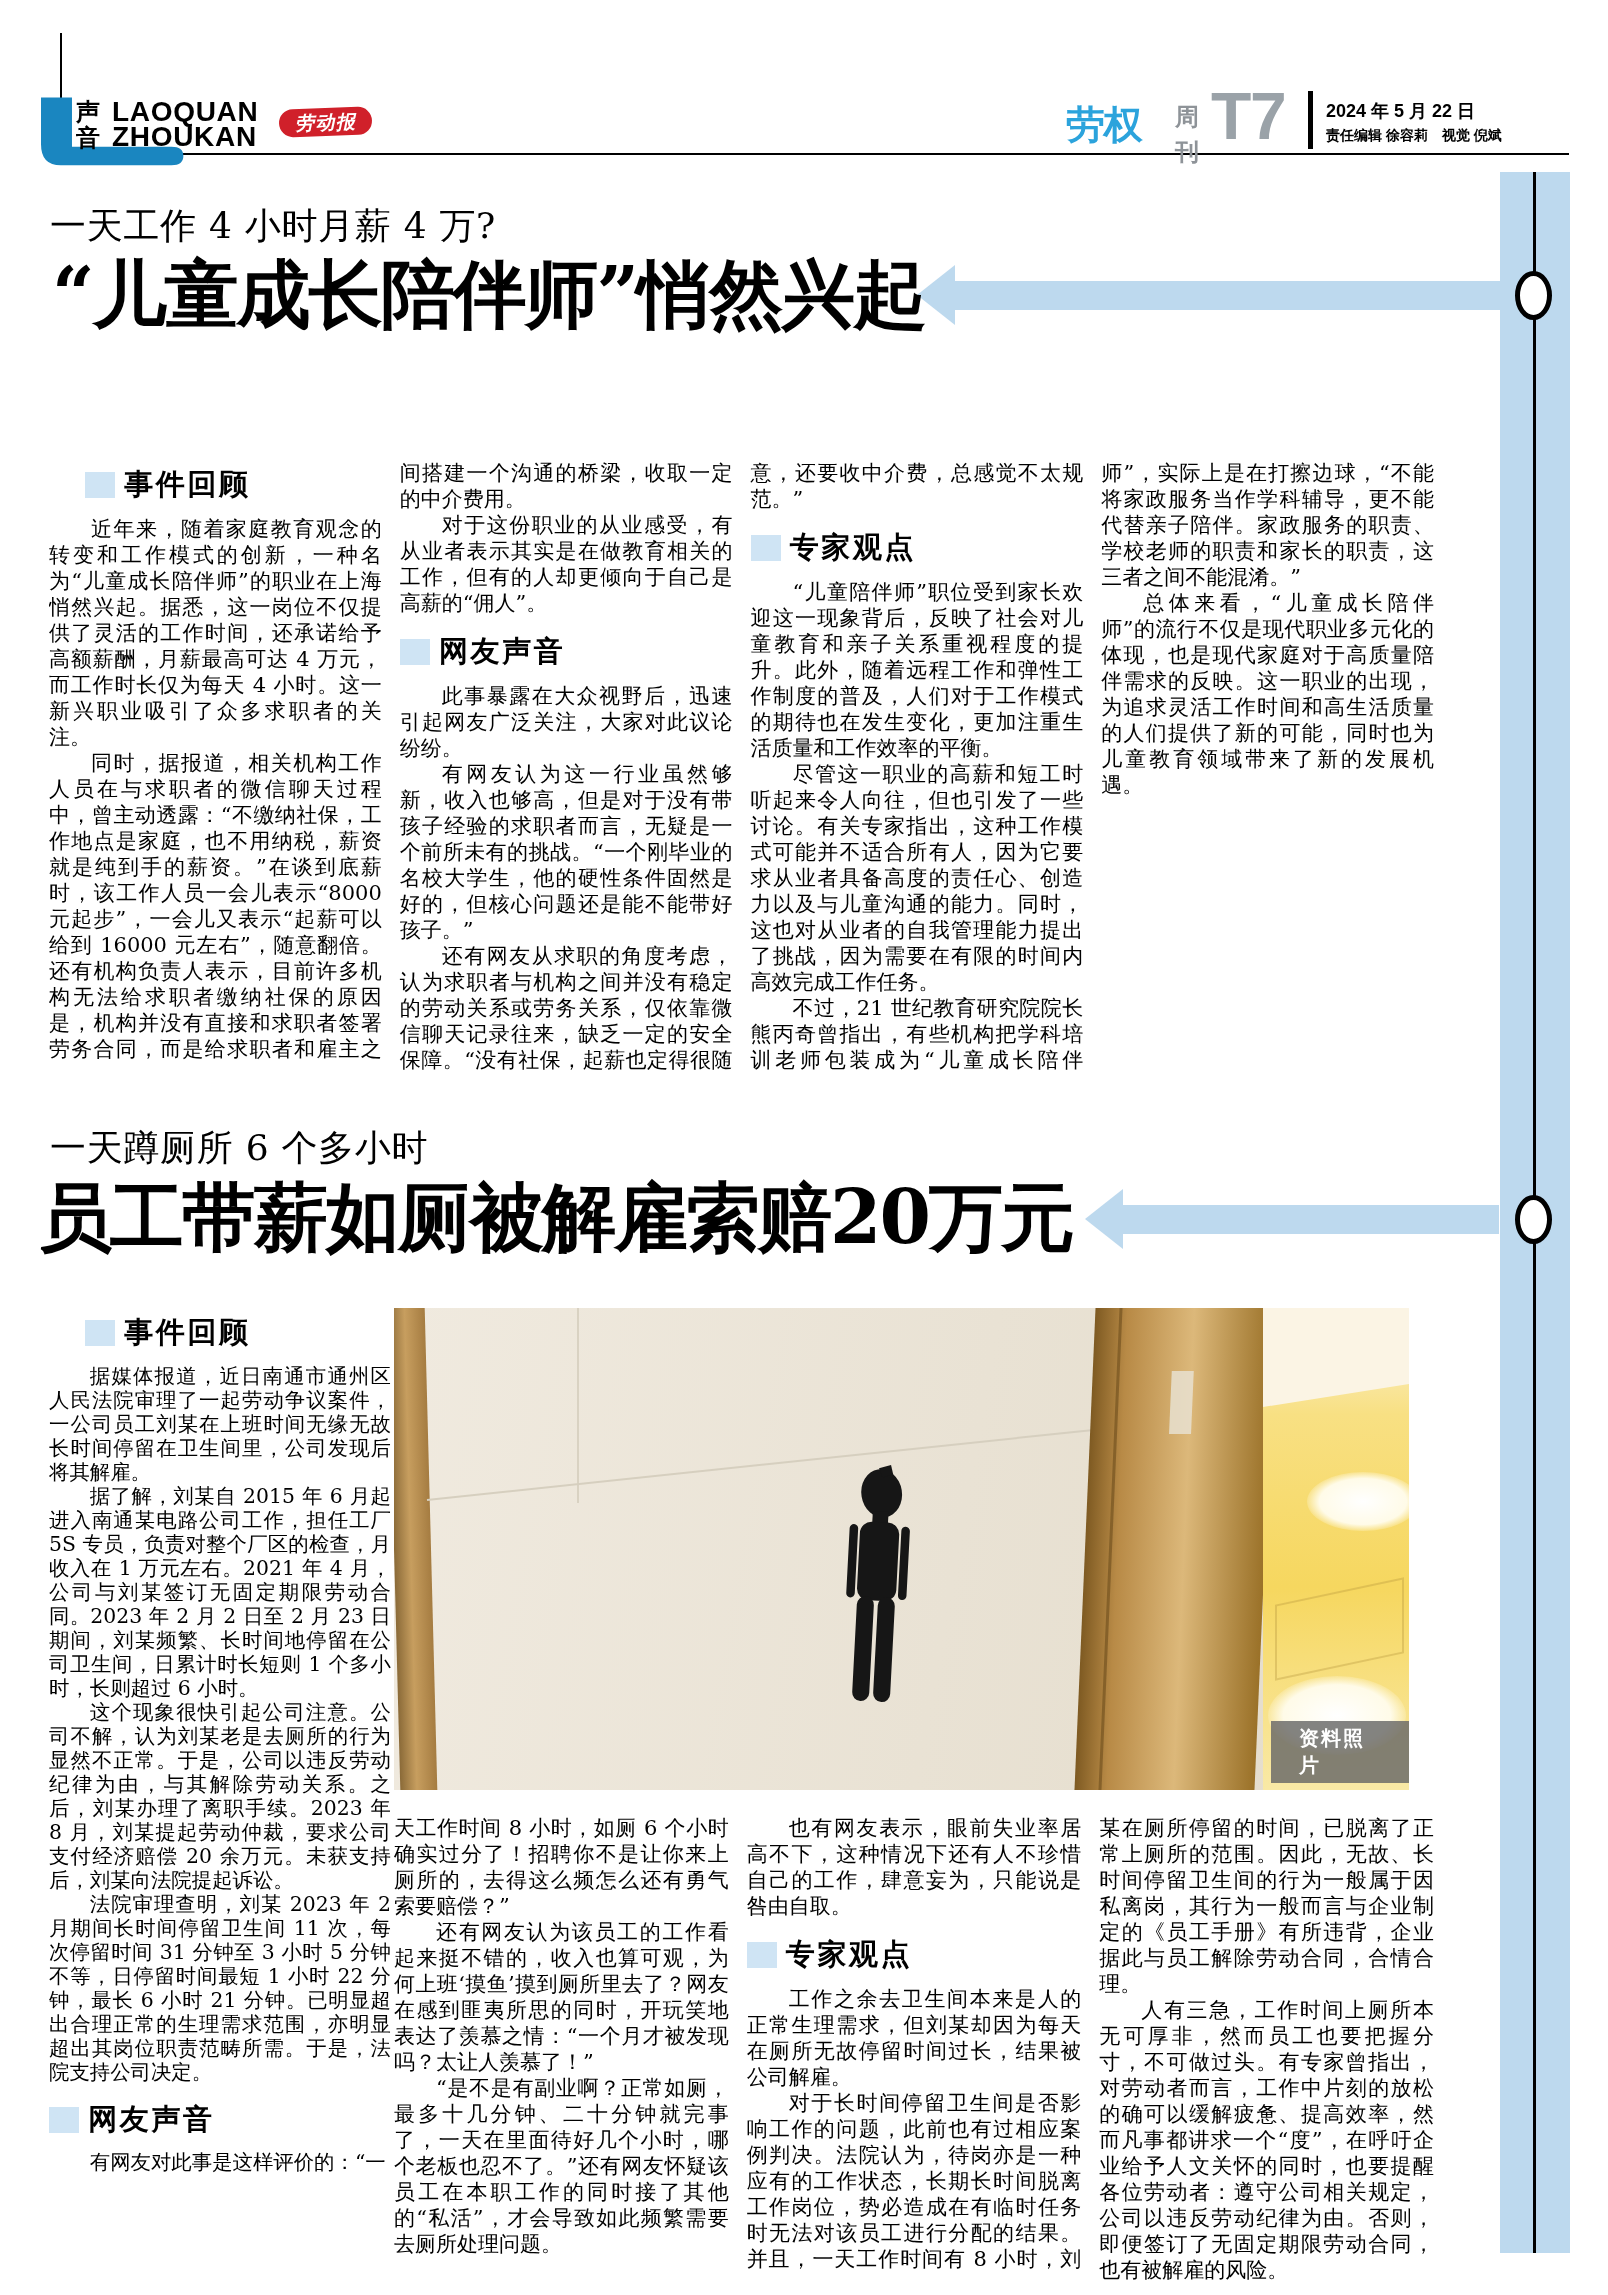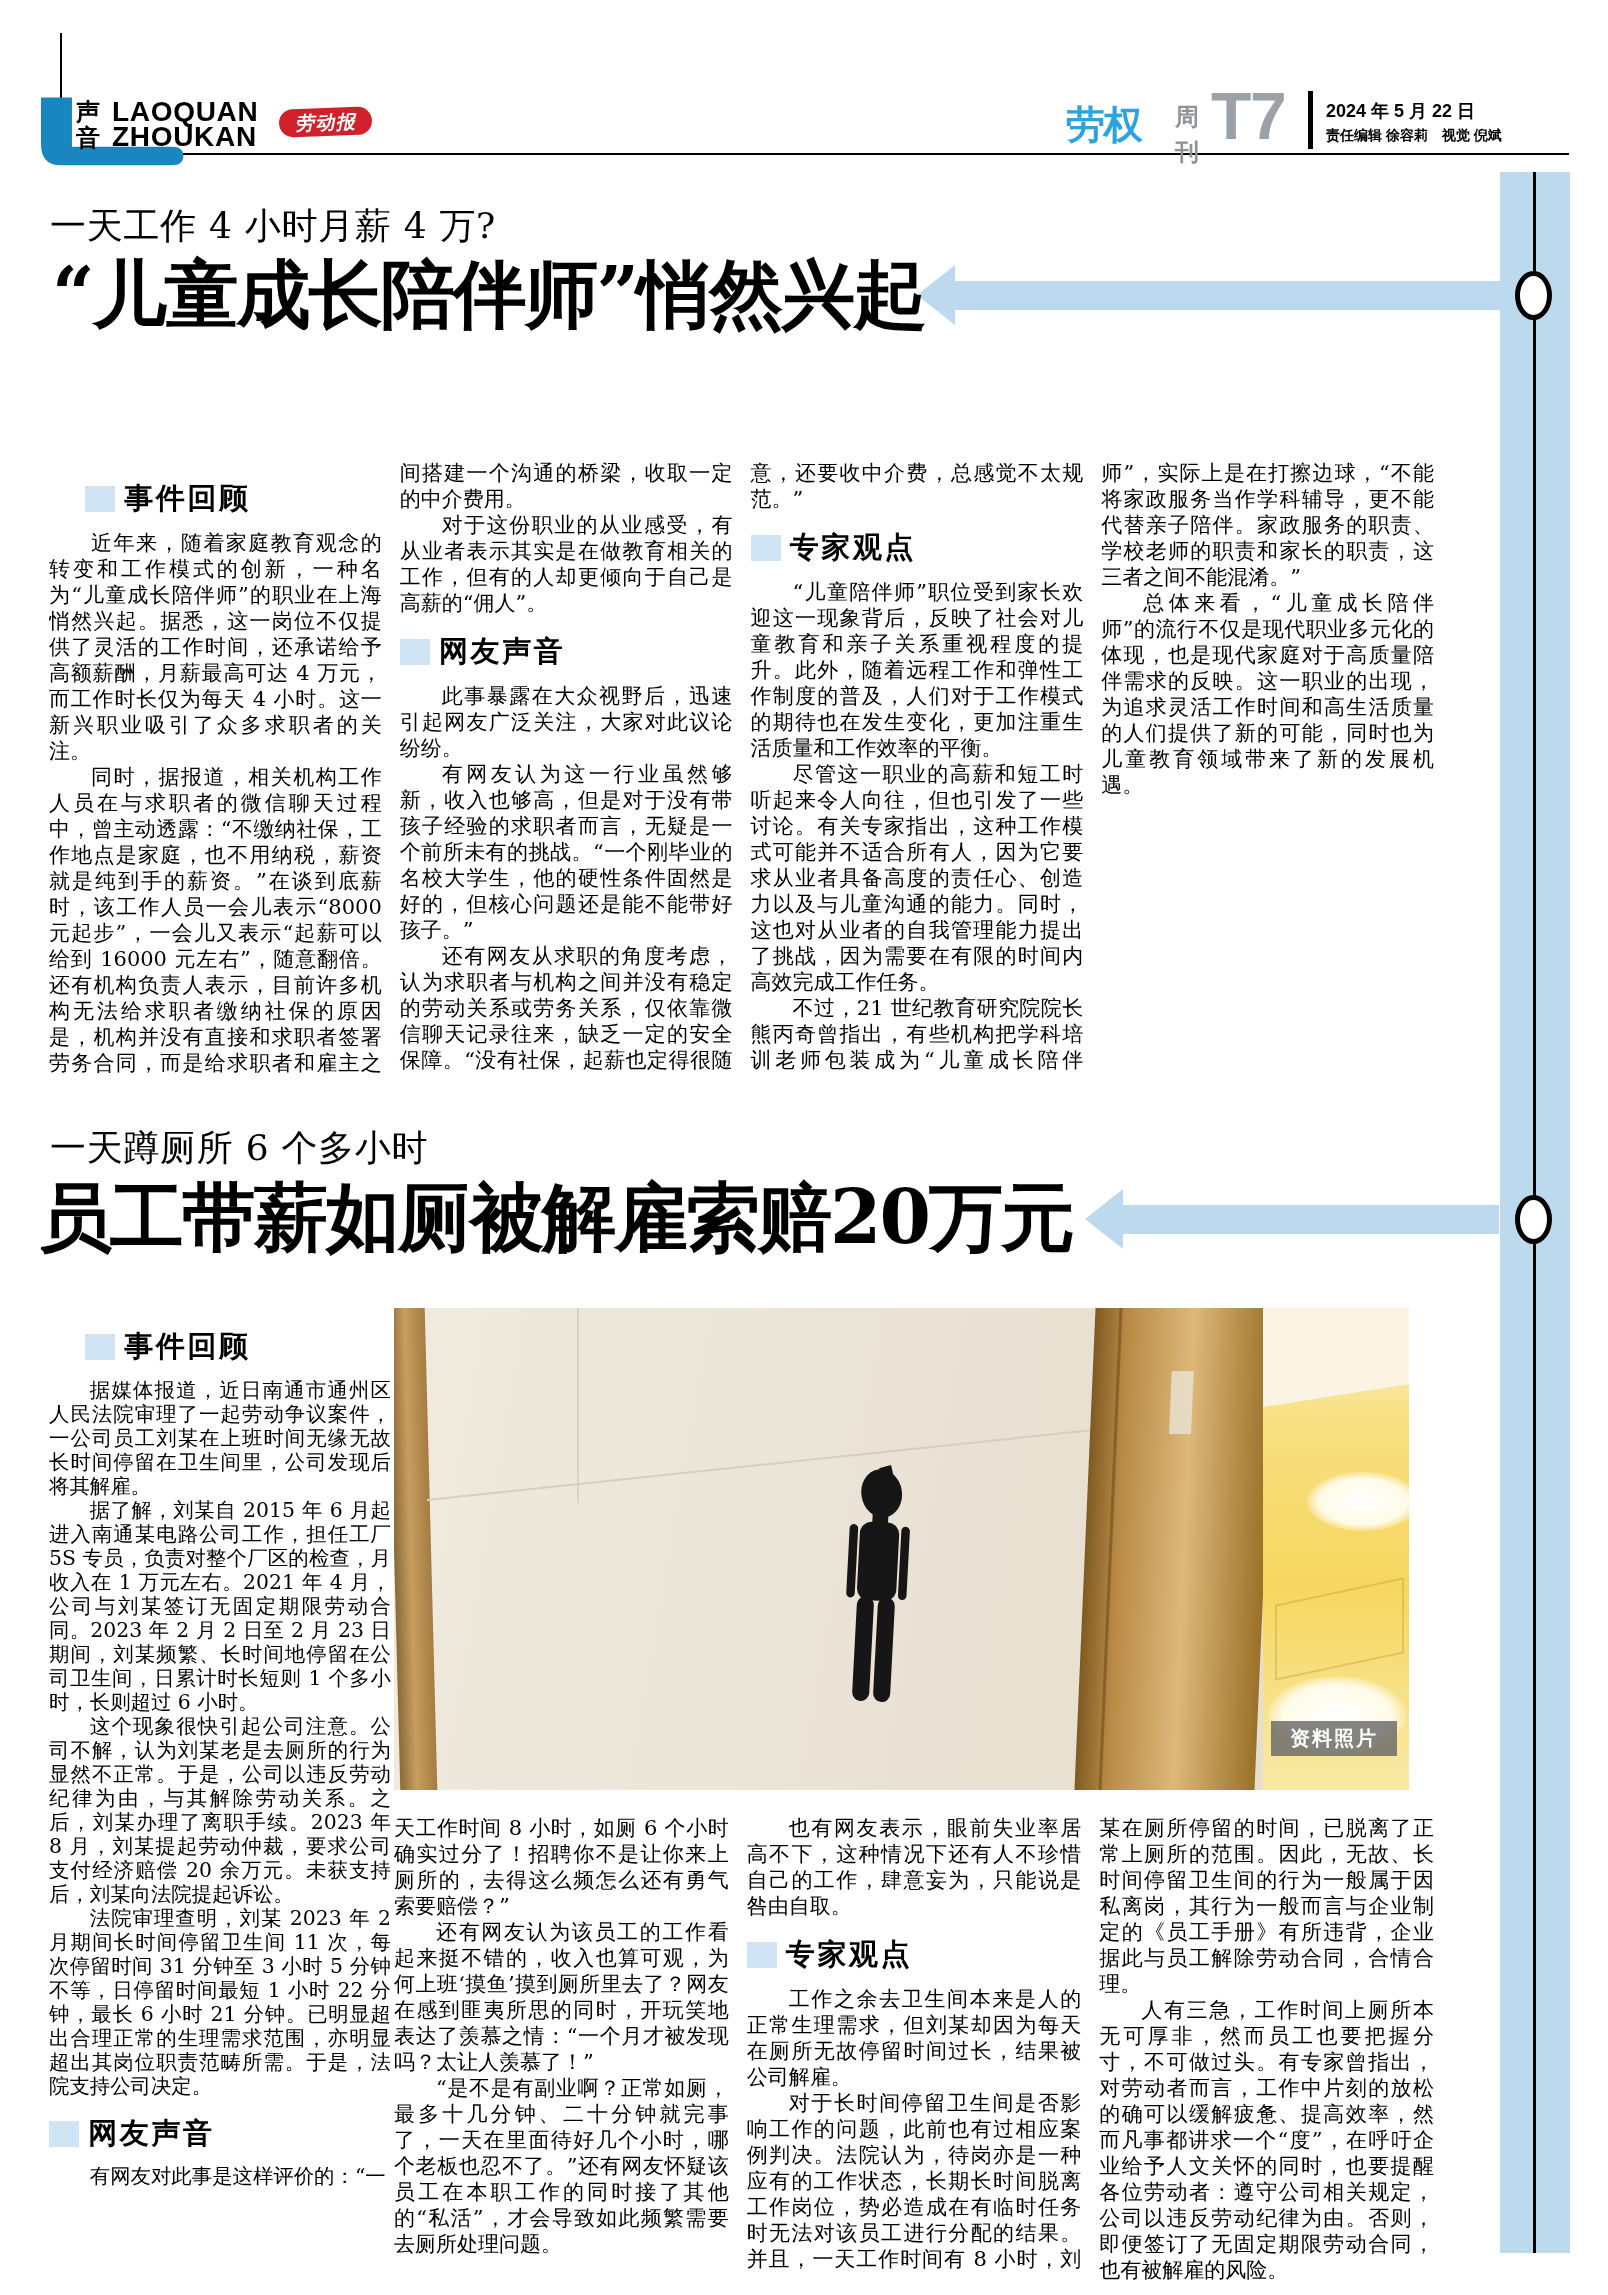--- a/index.html
+++ b/index.html
@@ -52,21 +52,21 @@
 
   
   .flow{column-gap:18px;column-fill:auto;overflow:hidden;text-align:justify;}
   .art1-flow{left:49px;top:460px;width:1385px;height:630px;column-count:4;}
   .art2-left{left:49px;top:1308px;width:342px;height:971px;overflow:hidden;text-align:justify;}
   .art2-flow{left:394px;top:1815px;width:1040px;height:468px;column-count:3;}
   .para{margin:0;text-indent:2em;font-size:21px;line-height:26px;}
   .art2-left .para{font-size:20.4px;line-height:24px;}
   .sec-head{display:flex;align-items:center;margin:16px 0 10.5px 0;break-inside:avoid;
             font-family:"Liberation Sans",sans-serif;}
-  .sec-head.first{margin-top:19px;padding-left:36px;}
+  .sec-head.first{margin-top:5px;padding-left:36px;}
   .sec-bullet{width:30px;height:26px;background:#cfe4f4;margin-right:9.2px;flex:0 0 auto;}
   .sec-title{font-size:29px;font-weight:900;letter-spacing:2.6px;font-family:"DejaVu Serif",serif;}
 
   
   .photo{left:394px;top:1308px;width:1015px;height:482px;overflow:hidden;
          background:linear-gradient(100deg,#f0eadf 0%,#e9e2d4 55%,#e4dccb 100%);}
   .wood-left{position:absolute;left:0;top:0;width:37px;height:482px;
              background:linear-gradient(90deg,#8a6a38 0%,#c79e5f 45%,#a57c41 100%);
              transform:skewX(1.5deg);}
   .seam-v{position:absolute;left:183px;top:0;width:2px;height:195px;background:#d9d2c2;}
@@ -80,21 +80,21 @@
   .room-yellow{position:absolute;left:869px;top:0;width:147px;height:482px;
                background:linear-gradient(180deg,#fcf4dd 0%,#f8e083 22%,#f6d75f 58%,#f9e9a6 100%);}
   .ceiling{position:absolute;left:869px;top:0;width:147px;height:99px;background:#fbf4e4;
            transform:skewY(-9deg);transform-origin:left top;}
   .light{position:absolute;border-radius:50%;
          background:radial-gradient(ellipse at center,#ffffff 0%,#fffbe8 55%,rgba(255,250,220,0) 75%);}
   .lt1{left:913px;top:164px;width:112px;height:59px;}
   .lt2{left:874px;top:368px;width:138px;height:79px;}
   .panel-line{position:absolute;left:881px;top:283px;width:125px;height:72px;
               border:2px solid rgba(180,150,60,.35);transform:skewY(-12deg);}
-  .caption{position:absolute;left:877px;top:413px;padding:4px 19px;background:rgba(104,104,104,.82);
+  .caption{position:absolute;left:877px;top:413px;padding:4px 28px;background:rgba(104,104,104,.82);
            color:#fff;font-weight:bold;font-size:20px;letter-spacing:2px;
            font-family:"Liberation Sans",sans-serif;}
   .figure-svg{position:absolute;left:424px;top:156px;}
 </style>
 </head>
 <body>
 
 <div class="page">
 
   <div class="abs corner-vline"></div>

